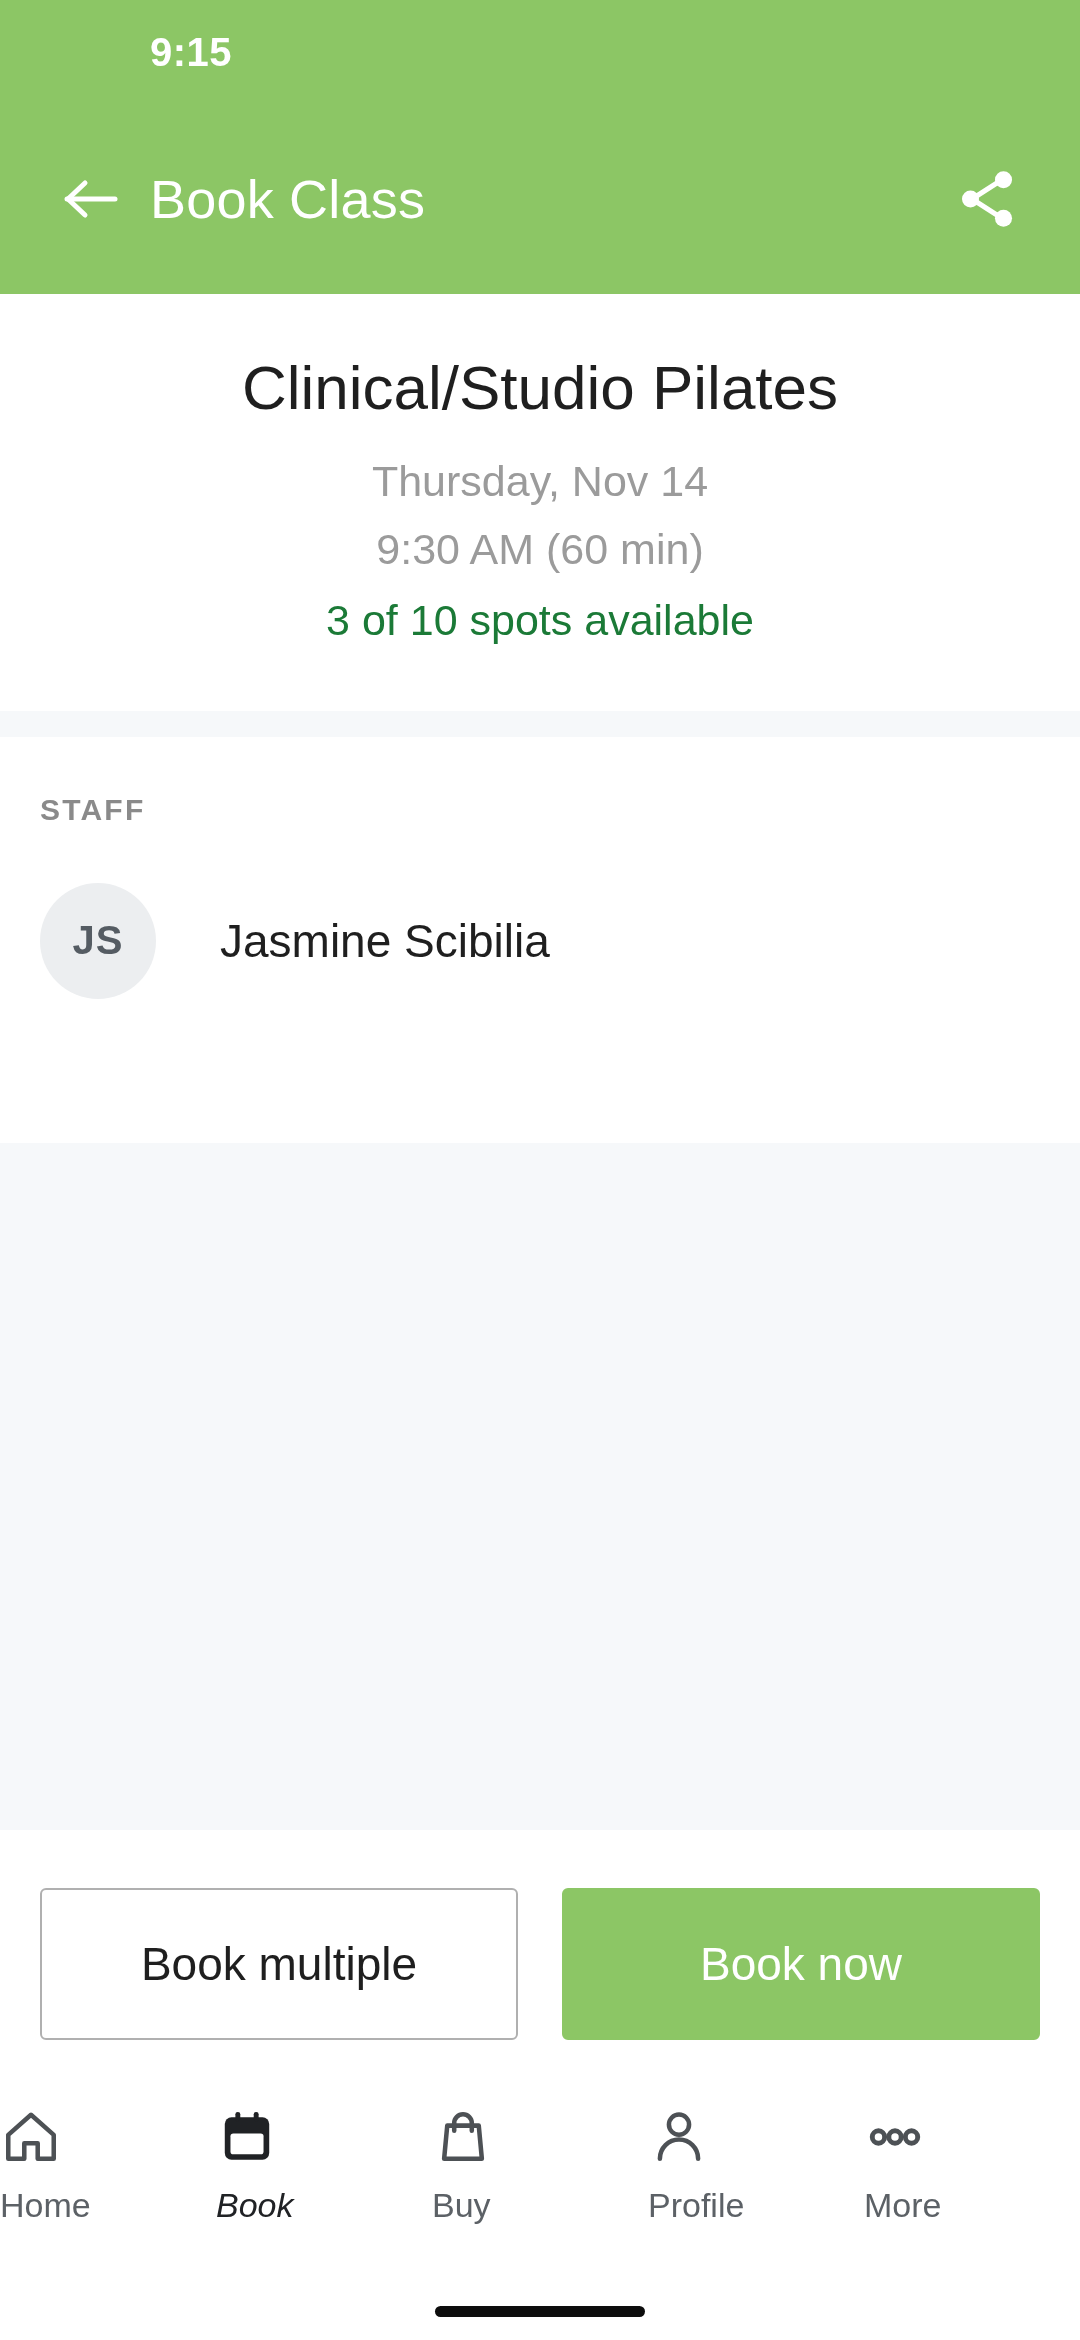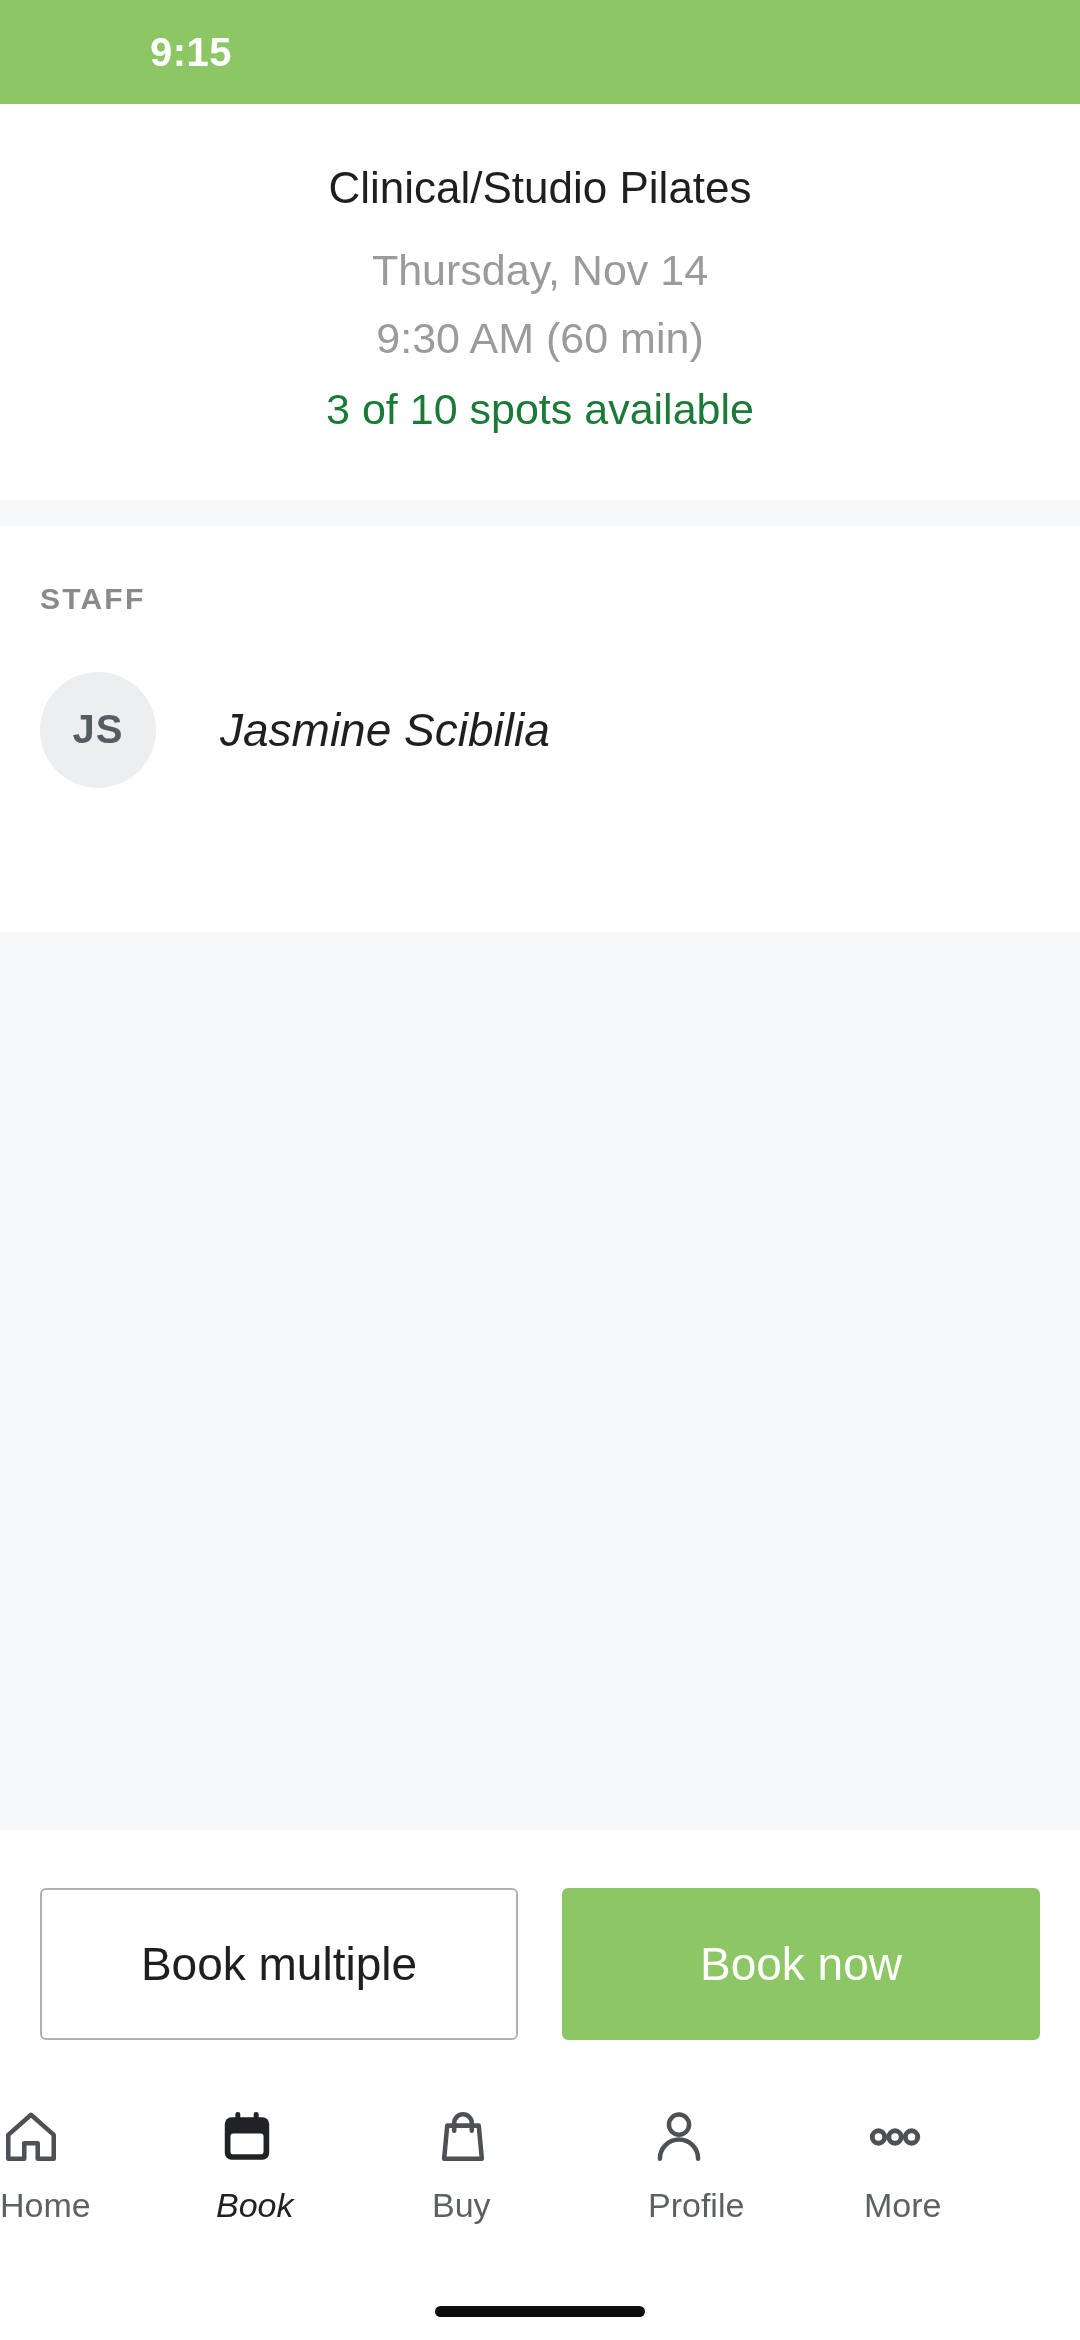--- a/index.html
+++ b/index.html
@@ -16,35 +16,35 @@
   .statusbar { height:104px; display:flex; align-items:center; padding:0 0 0 150px;font-weight:bold; }
   .status-time { color:#ffffff; font-size:40px; letter-spacing:0.5px; }
   .topbar { height:190px; display:flex; align-items:center; padding:0 50px 0 48px; }
   .back-btn { width:86px; height:86px; display:flex; align-items:center; justify-content:center; flex:0 0 auto; }
   .back-btn svg { display:block; }
   .topbar-title { color:#ffffff; font-size:54px; font-weight:400; margin-left:16px; flex:1 1 auto; letter-spacing:0.2px; }
   .share-btn { width:86px; height:86px; display:flex; align-items:center; justify-content:center; flex:0 0 auto; }
 
   
   .class-card { background:#ffffff; padding:58px 40px 64px; text-align:center; flex:0 0 auto; }
-  .class-title { font-size:44px; color:#1f1f1f; font-weight:400; line-height:1.16; }
+  .class-title { font-size:62px; color:#1f1f1f; font-weight:400; line-height:1.16; }
   .class-date { font-size:43px; color:#9b9b9b; margin-top:32px; line-height:1.2; }
   .class-time { font-size:43px; color:#9b9b9b; margin-top:16px; line-height:1.2; }
   .class-spots { font-size:43px; color:#1B7A37; margin-top:20px; line-height:1.2; }
 
   .section-gap { background:#F6F8FA; height:26px; flex:0 0 auto; }
 
   
   .staff-section { background:#ffffff; padding:56px 40px 0; flex:0 0 auto; height:406px; }
   .section-label { font-size:30px; font-weight:bold; color:#8a8a8a; letter-spacing:2.2px; }
   .staff-row { display:flex; align-items:center; margin-top:56px; }
   .avatar { width:116px; height:116px; border-radius:50%; background:#ECEEF0;
             display:flex; align-items:center; justify-content:center; flex:0 0 auto; }
   .avatar-initials { font-size:40px; font-weight:bold; color:#555c63; letter-spacing:1px; }
-  .staff-name { font-size:46px; color:#1f1f1f; margin-left:64px;font-style:italic; }
+  .staff-name { font-size:46px; color:#1f1f1f; margin-left:64px; }
 
   
   .filler { background:#F6F8FA; flex:1 1 auto; }
 
   
   .actions { background:#ffffff; flex:0 0 auto; padding:58px 40px 46px; display:flex; gap:44px; }
   .btn { height:152px; border-radius:6px; display:flex; align-items:center; justify-content:center;
          font-size:46px; flex:1 1 0; }
   .btn-outline { background:#ffffff; border:2px solid #b0b0b0; color:#1f1f1f; }
   .btn-filled { background:#8CC665; color:#ffffff; border:2px solid #8CC665; }
@@ -60,20 +60,37 @@
   .home-indicator { width:210px; height:11px; border-radius:6px; background:#0d0d0d; }
 </style>
 </head>
 <body>
 
 <div class="phone">
 
   <div class="appbar">
     <div class="statusbar">
       <span class="status-time">9:15</span>
+    </div>
+    <div class="topbar">
+      <div class="back-btn">
+        <svg width="56" height="48" viewBox="0 0 56 48">
+          <path d="M4 24 L52 24" stroke="#ffffff" stroke-width="5" fill="none" stroke-linecap="round"></path>
+          <path d="M22 8 L5 24 L22 40" stroke="#ffffff" stroke-width="5" fill="none" stroke-linecap="round" stroke-linejoin="round"></path>
+        </svg>
+      </div>
+      <div class="topbar-title">Book Class</div>
+      <div class="share-btn">
+        <svg width="66" height="70" viewBox="0 0 24 24">
+          <circle cx="18" cy="5" r="3.1" fill="#ffffff"></circle>
+          <circle cx="18" cy="19" r="3.1" fill="#ffffff"></circle>
+          <circle cx="6" cy="12" r="3.1" fill="#ffffff"></circle>
+          <path d="M8.6 10.7 L15.4 6.3 M8.6 13.3 L15.4 17.7" stroke="#ffffff" stroke-width="1.9" fill="none" stroke-linecap="round"></path>
+        </svg>
+      </div>
     </div>
   </div>
 
   <div class="class-card">
     <div class="class-title">Clinical/Studio Pilates</div>
     <div class="class-date">Thursday, Nov 14</div>
     <div class="class-time">9:30 AM (60 min)</div>
     <div class="class-spots">3 of 10 spots available</div>
   </div>
 

